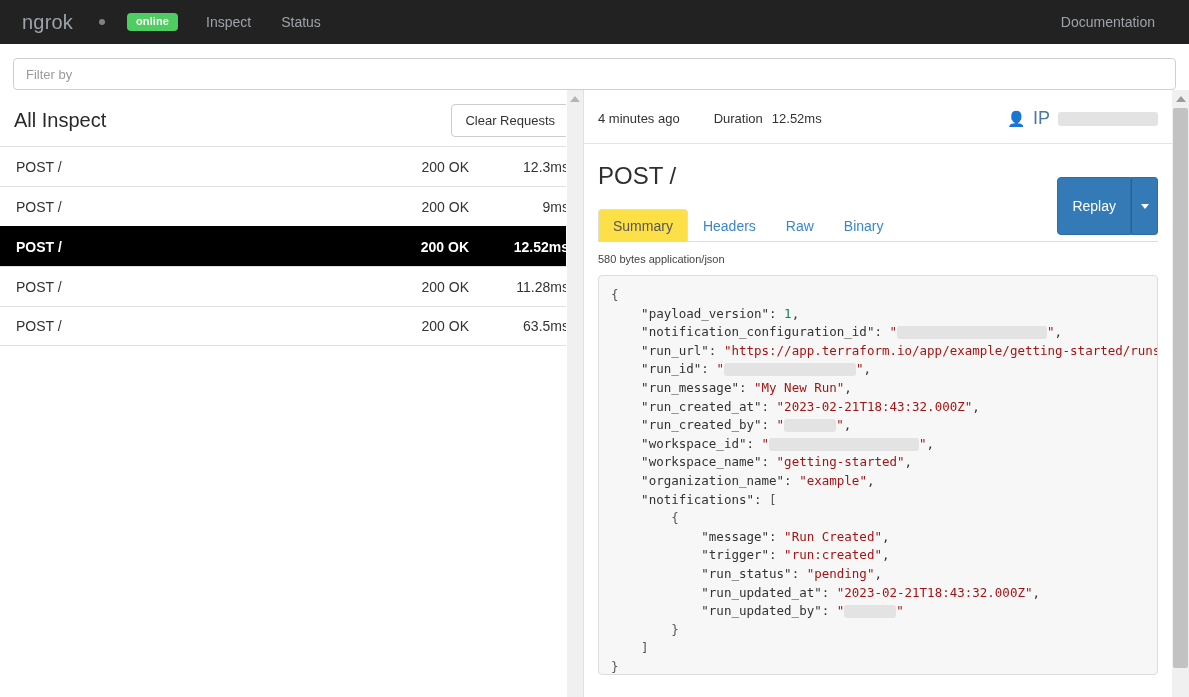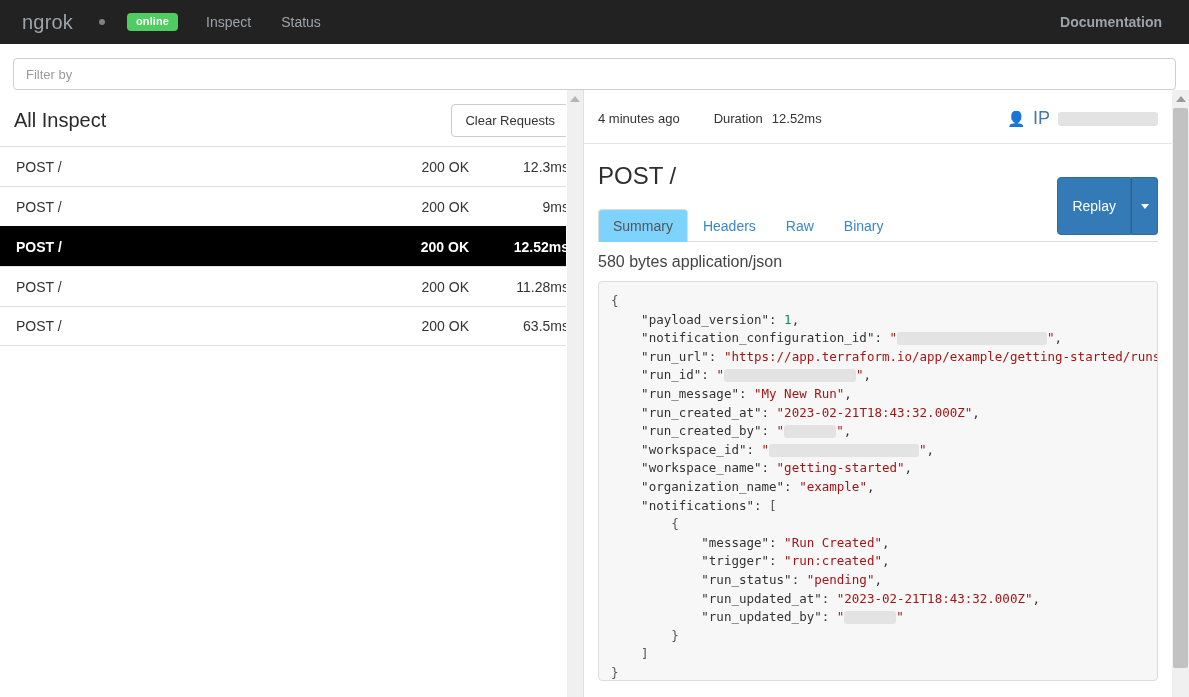--- a/index.html
+++ b/index.html
@@ -48,21 +48,21 @@
     color: #9da3a8;
     font-size: 14px;
     text-decoration: none;
     margin-right: 30px;
   }
   .nav-right {
     margin-left: auto;
     display: flex;
     align-items: center;
   }
-  .nav-right .nav-link { margin-right: 5px; font-weight: bold; }
+  .nav-right .nav-link { margin-right: 12px; }
 
   
   .filter-wrap {
     padding: 14px 13px 0 13px;
     background: #ffffff;
   }
   .filter-input {
     width: 100%;
     height: 32px;
     border: 1px solid #cfcfcf;
@@ -218,21 +218,21 @@
     padding: 9px 14px;
     cursor: pointer;
     line-height: 1;
     border: 1px solid transparent;
     border-bottom: none;
     margin-bottom: -1px;
     border-radius: 4px 4px 0 0;
   }
   .tab.active {
     color: #555555;
-    background: #7dd3fc;
+    background: #fde047;
     border-color: #dddddd;
     border-bottom-color: #ffffff;
   }
   .replay-group {
     margin-left: auto;
     display: flex;
     margin-bottom: 6px;
   }
   .replay-btn {
     background: #337ab7;
@@ -256,21 +256,21 @@
     cursor: pointer;
   }
   .caret-down {
     width: 0; height: 0;
     border-left: 4px solid transparent;
     border-right: 4px solid transparent;
     border-top: 5px solid #ffffff;
   }
 
   .bytes-line {
-    font-size: 16px;
+    font-size: 11px;
     color: #444444;
     margin: 11px 0 10px 14px;
   }
 
   
   .code-box {
     margin: 0 14px 0 14px;
     background: #f7f7f7;
     border: 1px solid #dcdcdc;
     border-radius: 4px;

